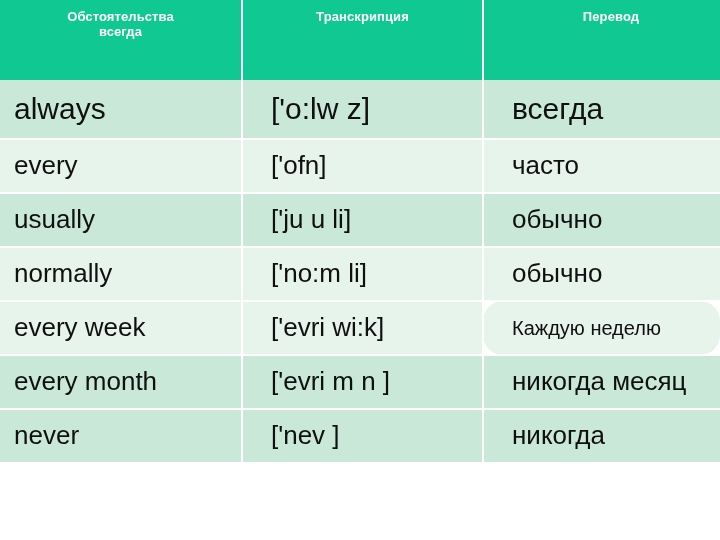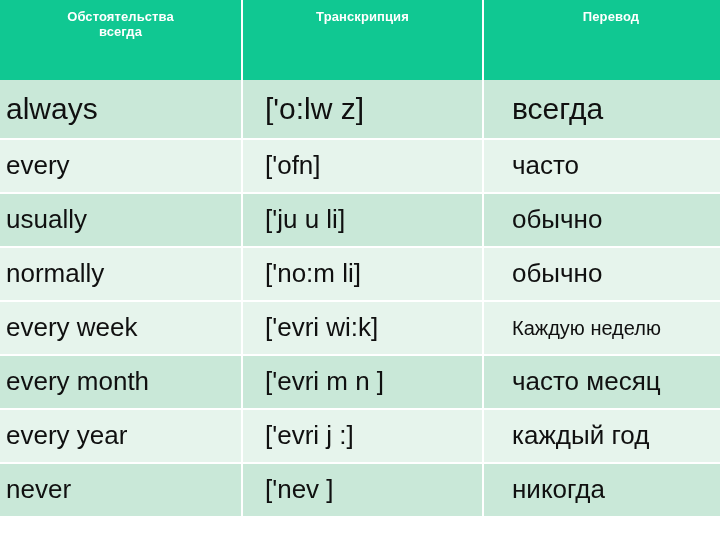--- a/index.html
+++ b/index.html
@@ -62,30 +62,30 @@
   }
   tbody tr td.last-col { border-right: none; }
 
   tbody tr.band-dark td  { background: #c9e8d8; }
   tbody tr.band-light td { background: #e6f4ec; }
 
   
   tbody tr.row-first td { height: 58px; font-size: 30px; }
 
   
-  td.col-trans { padding-left: 22px; }
+  td.col-trans { padding-left: 28px; }
 
   
   td.col-ru { padding-left: 28px; }
 
   
-  td.ru-small { font-size: 20px; }
+  td.ru-small { font-size: 20px; border-radius: 20px; }
 
   
-  td.col-term { padding-left: 6px; }
+  td.col-term { padding-left: 14px; }
 </style>
 </head>
 <body>
 
 <div id="table-wrap">
   <table class="vocab">
     <colgroup>
       <col class="c-term">
         <col class="c-trans">
         <col class="c-ru">
@@ -129,28 +129,23 @@
 
       <tr class="band-light">
         <td class="col-term">every week</td>
         <td class="col-trans">['evri   wi:k]</td>
         <td class="col-ru last-col ru-small">Каждую неделю</td>
       </tr>
 
       <tr class="band-dark">
         <td class="col-term">every month</td>
         <td class="col-trans">['evri  m n  ]</td>
-        <td class="col-ru last-col">часто месяц</td>
+        <td class="col-ru last-col">никогда месяц</td>
       </tr>
 
-      <tr class="band-light">
-        <td class="col-term">every year</td>
-        <td class="col-trans">['evri   j  :]</td>
-        <td class="col-ru last-col">каждый год</td>
-      </tr>
 
       <tr class="band-dark">
         <td class="col-term">never</td>
         <td class="col-trans">['nev ]</td>
         <td class="col-ru last-col">никогда</td>
       </tr>
 
     </tbody>
   </table>
 </div>

